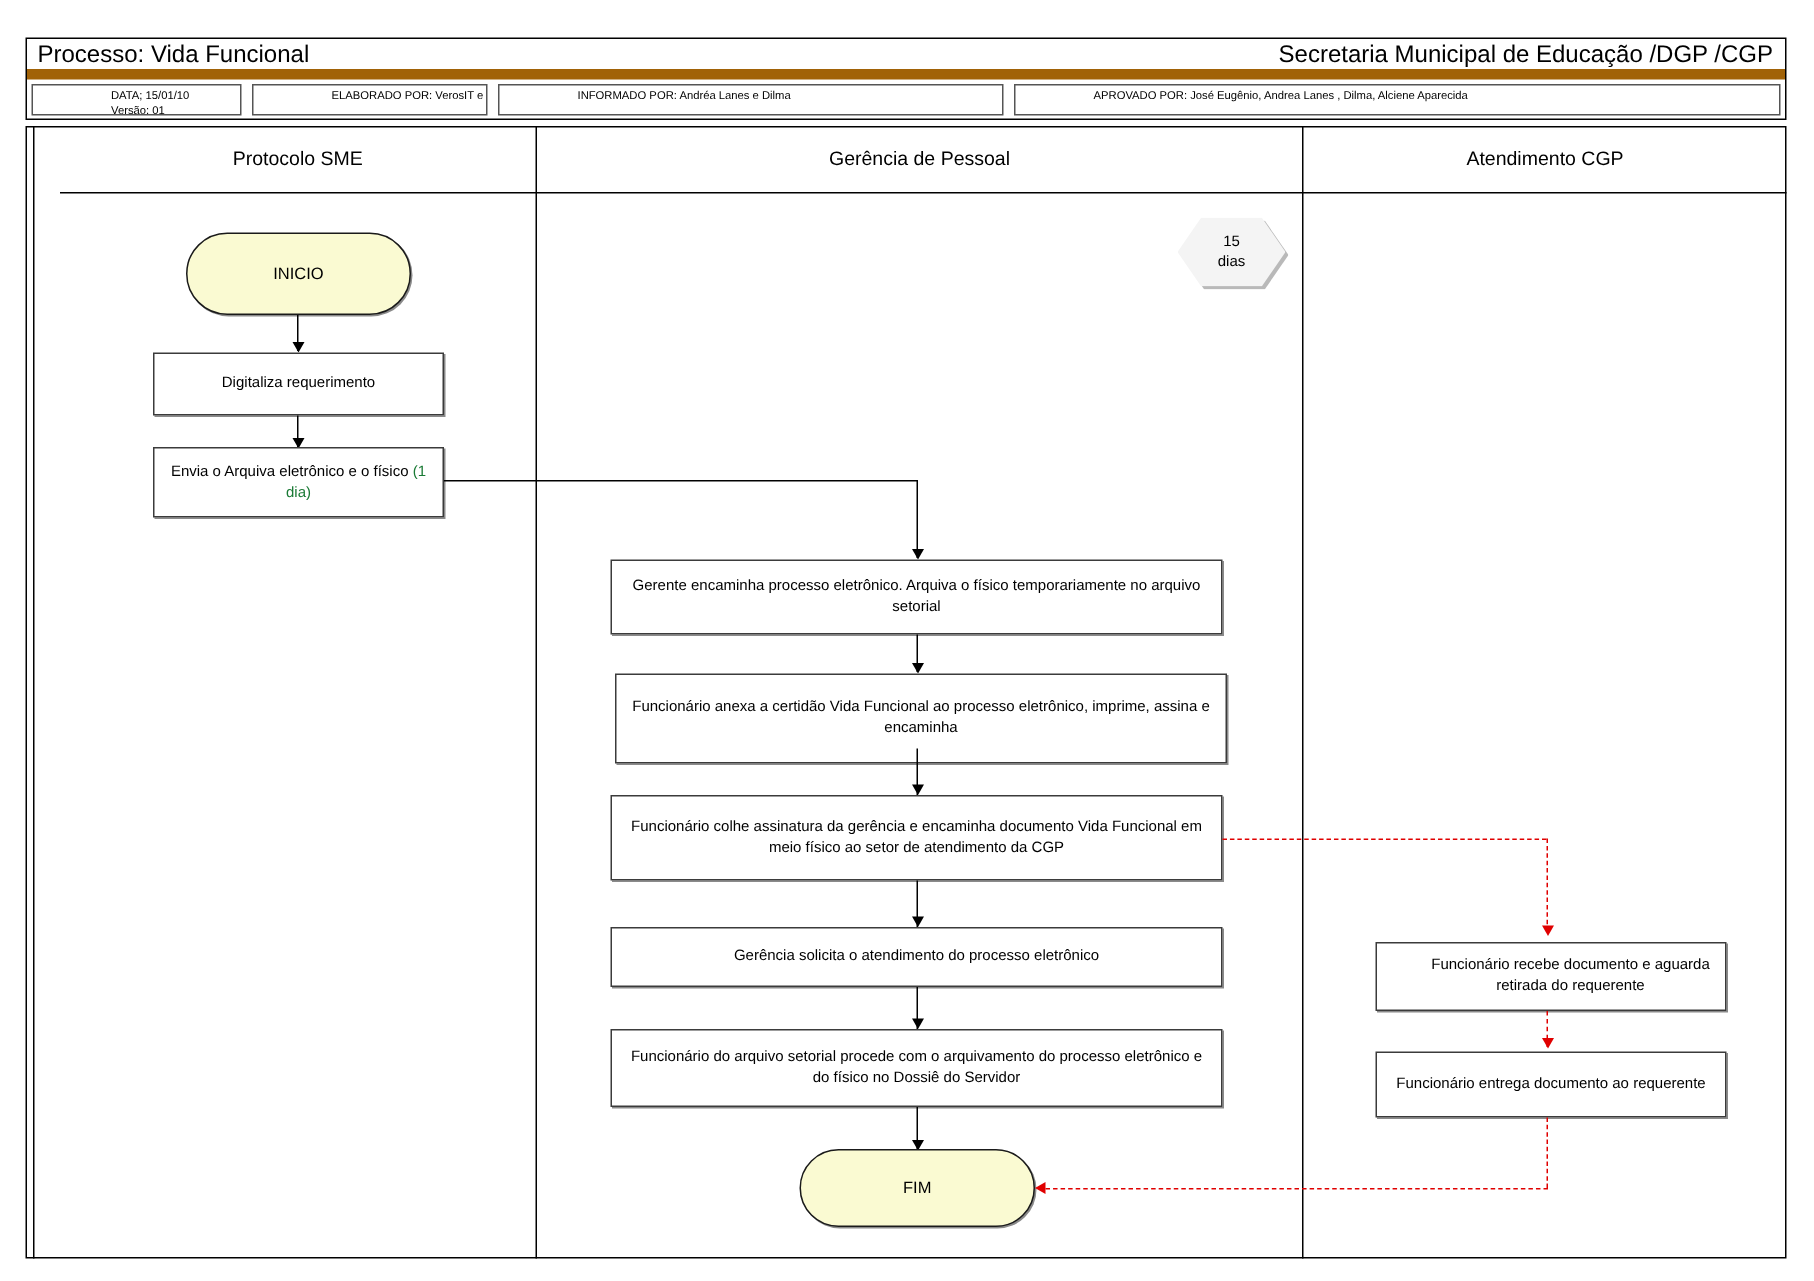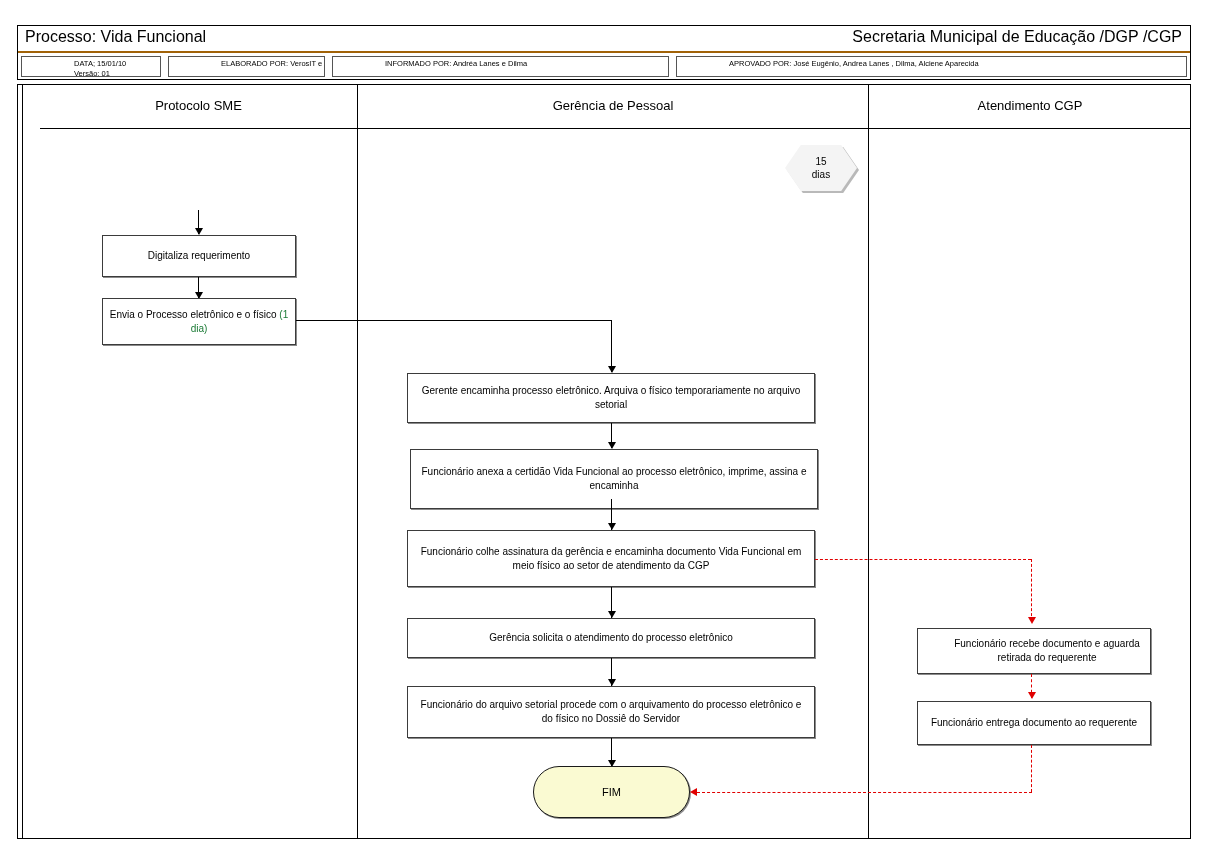--- a/index.html
+++ b/index.html
@@ -27,21 +27,21 @@
     width: 1174px;
     height: 55px;
     border: 1px solid #000000;
     box-sizing: border-box;
   }
   .hdr-title-row {
     position: absolute;
     left: 0; top: 0;
     width: 100%;
     height: 27px;
-    border-bottom: 2px solid #a16207;
+    border-bottom: 7px solid #a16207;
     box-sizing: border-box;
   }
   .hdr-title-left {
     position: absolute;
     left: 7px;
     top: 2px;
     font-size: 16px;
     white-space: nowrap;
   }
   .hdr-title-right {
@@ -223,33 +223,36 @@
   <div class="lane-frame"></div>
   <div class="gutter-div"></div>
   <div class="lane-div" style="left:357px;"></div>
   <div class="lane-div" style="left:868px;"></div>
   <div class="lane-header-rule"></div>
 
   <div class="lane-title" style="left:40px; width:317px;">Protocolo SME</div>
   <div class="lane-title" style="left:358px; width:510px;">Gerência de Pessoal</div>
   <div class="lane-title" style="left:869px; width:322px;">Atendimento CGP</div>
 
+  <div class="node terminator" style="left:124px; top:155px; width:150px; height:55px;">
+    <span>INICIO</span>
+  </div>
 
   <div class="conn conn-v" style="left:198px; top:210px; height:24px;"></div>
   <div class="arrow-down" style="left:195px; top:228px;"></div>
 
   <div class="node process" style="left:102px; top:235px; width:194px; height:42px;">
     <span>Digitaliza requerimento</span>
   </div>
 
   <div class="conn conn-v" style="left:198px; top:277px; height:22px;"></div>
   <div class="arrow-down" style="left:195px; top:292px;"></div>
 
   <div class="node process" style="left:102px; top:298px; width:194px; height:47px;">
-    <span><span>Envia o Processo eletrônico e o físico </span><span class="green">(1 dia)</span></span>
+    <span><span>Envia o Arquiva eletrônico e o físico </span><span class="green">(1 dia)</span></span>
   </div>
 
   <div class="conn conn-h" style="left:296px; top:320px; width:316px;"></div>
   <div class="conn conn-v" style="left:611px; top:320px; height:52px;"></div>
   <div class="arrow-down" style="left:608px; top:366px;"></div>
 
   <div class="hex-wrap" style="left:785px; top:145px; width:72px; height:46px;">
     <div class="hexnode-shadow" style="left:2px; top:2px; width:72px; height:46px;"></div>
     <div class="hexnode" style="left:0; top:0;">
       <div class="hex-label">

